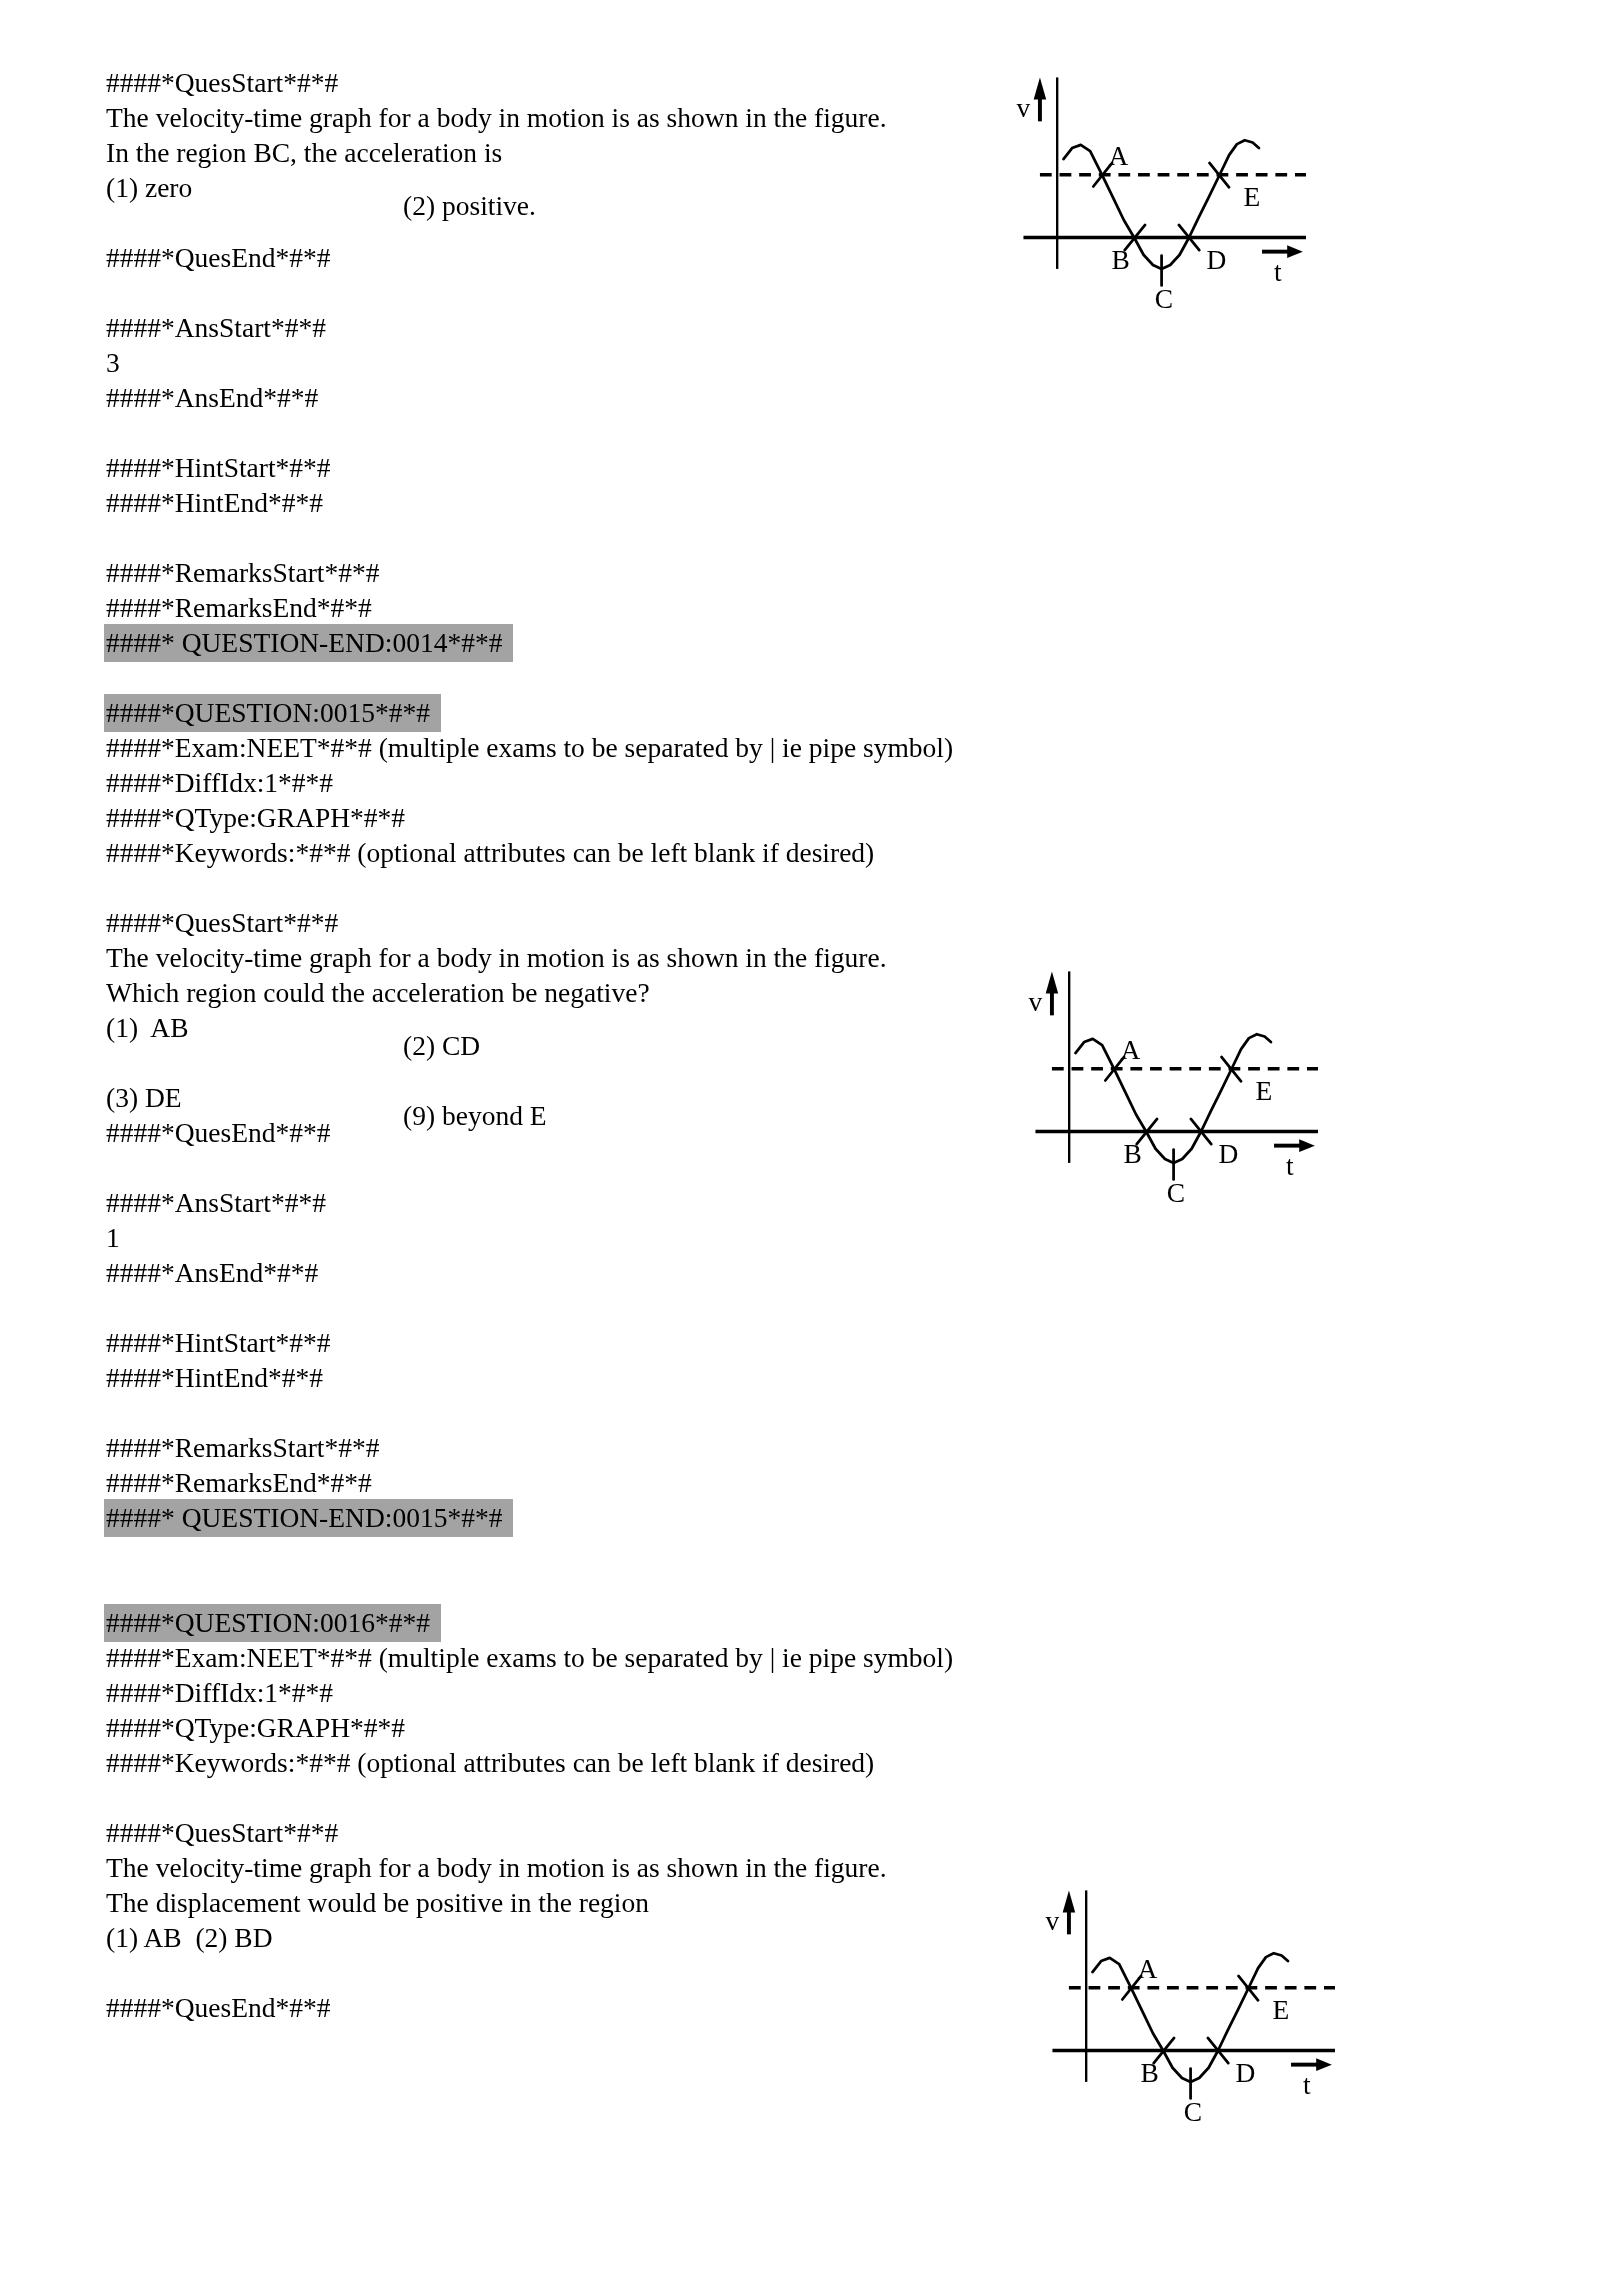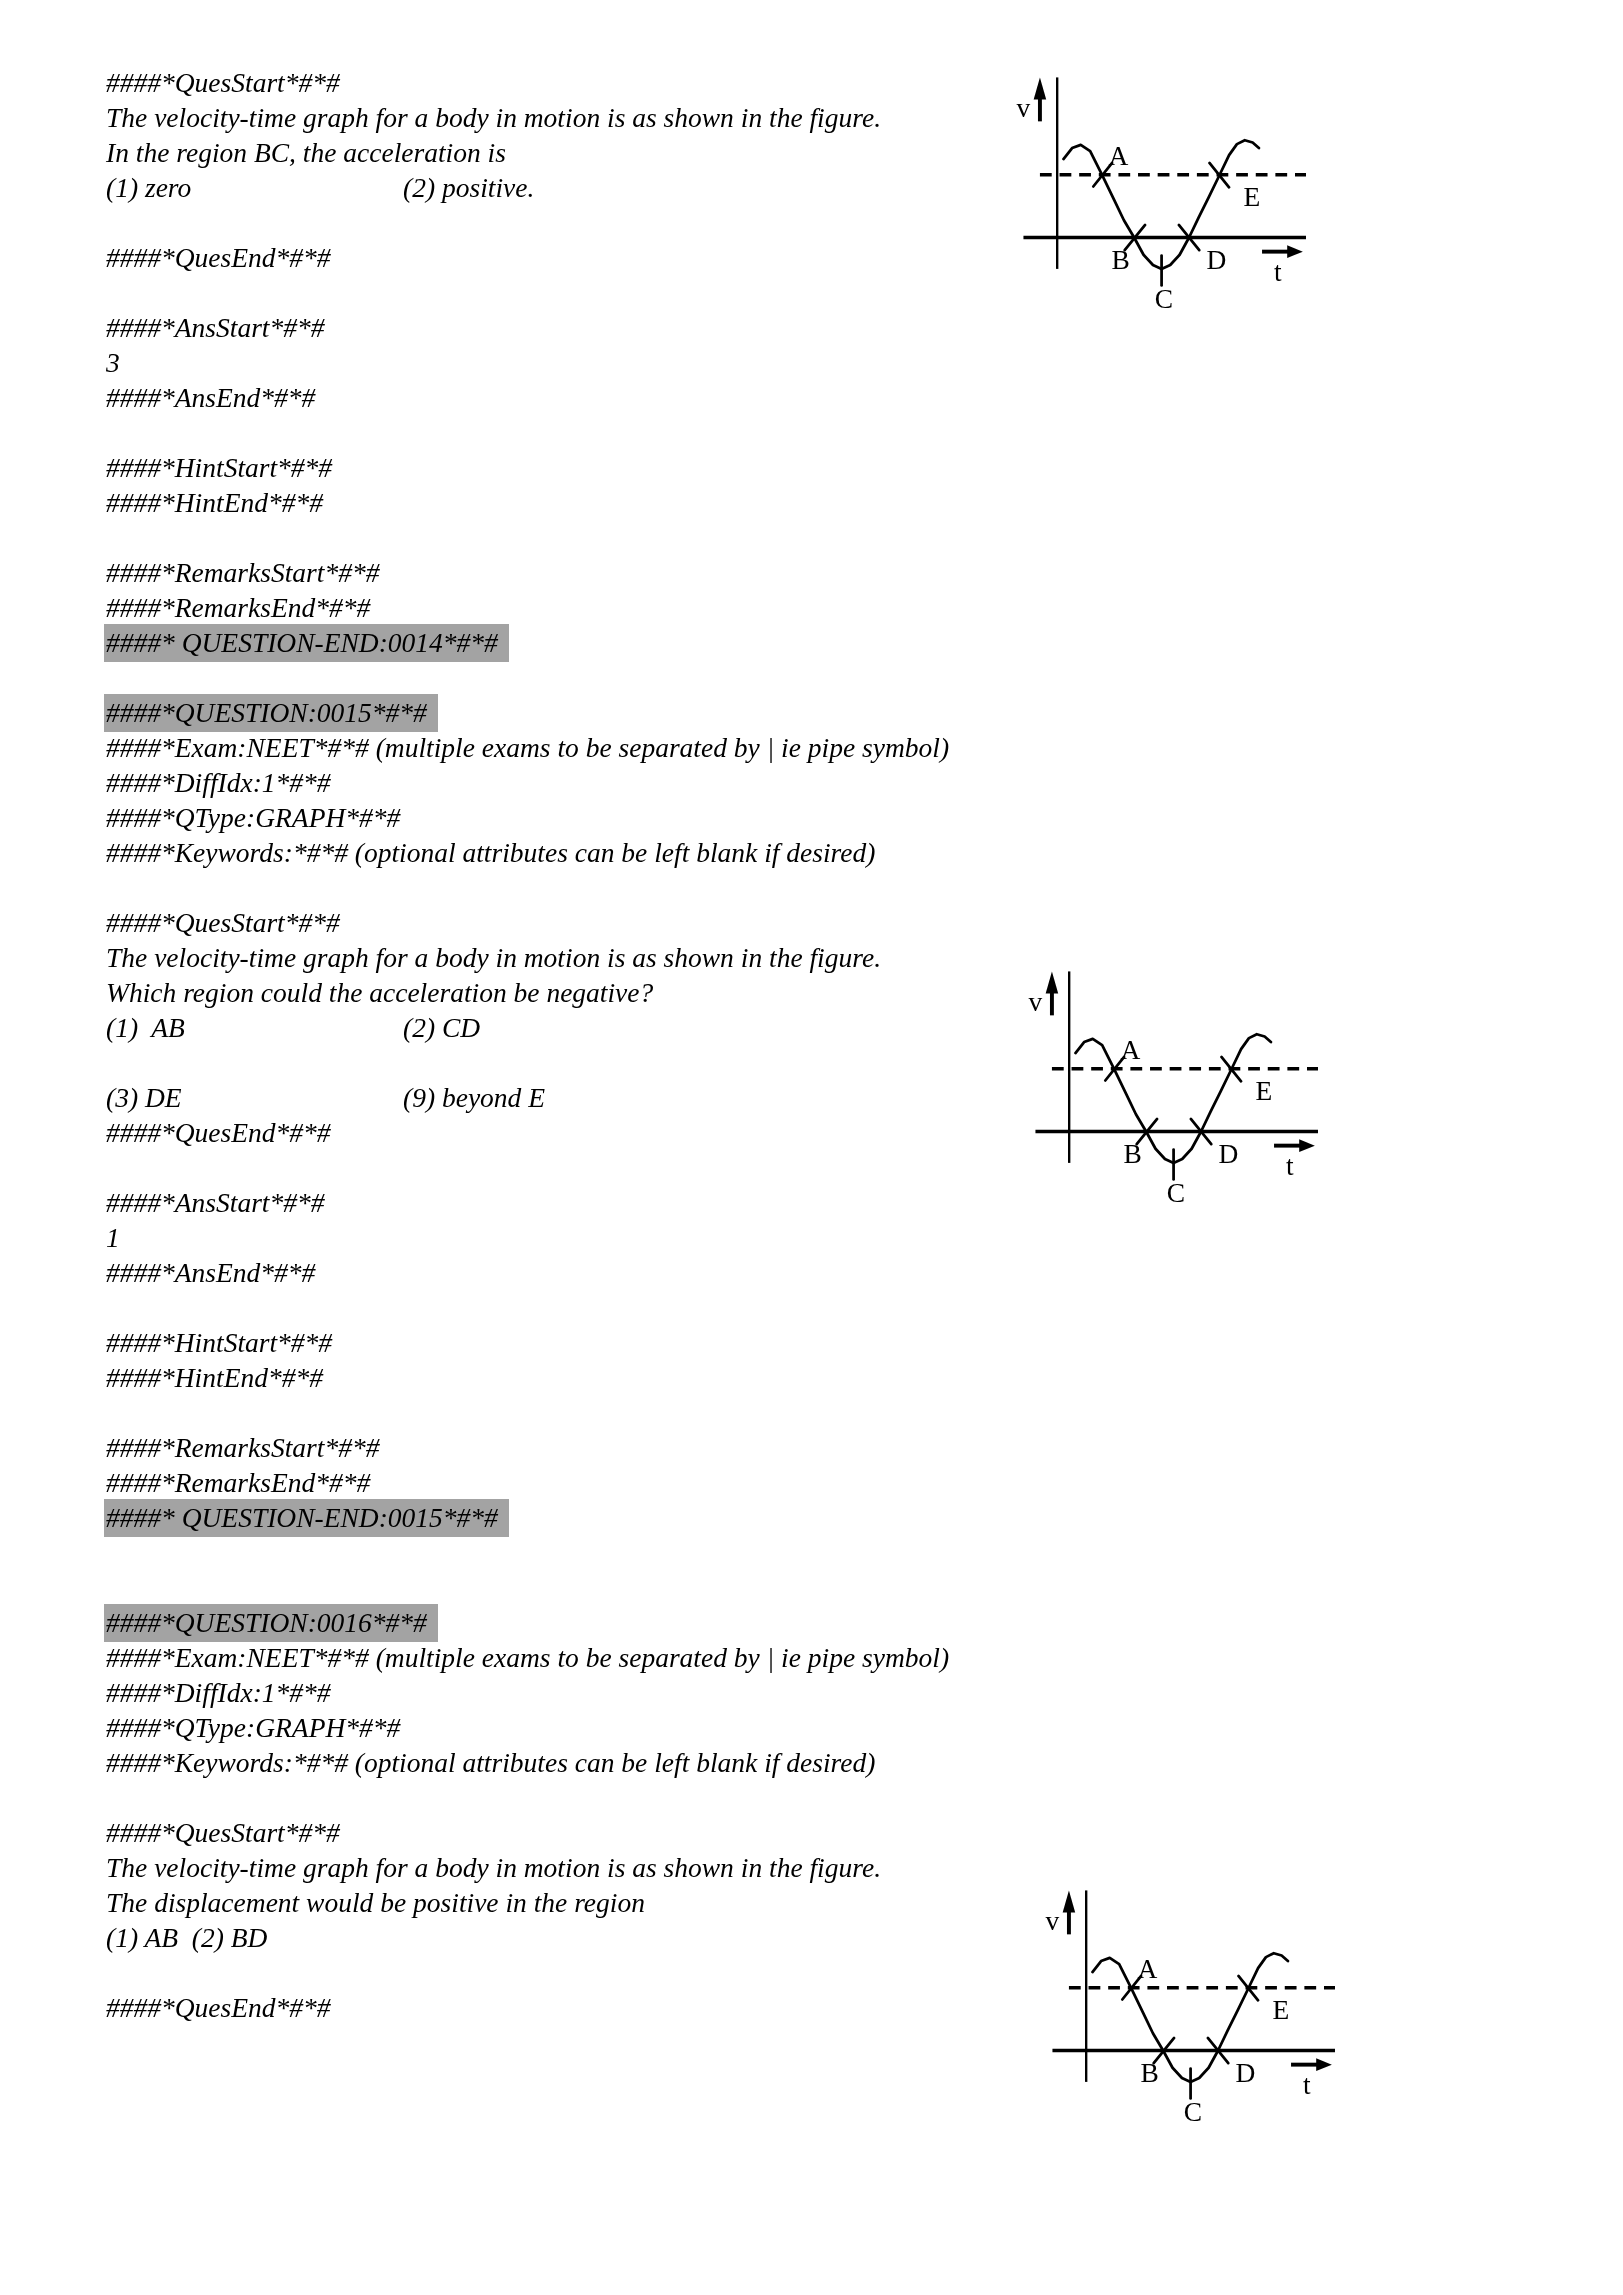--- a/index.html
+++ b/index.html
@@ -1,24 +1,24 @@
 <!DOCTYPE html>
 <html style="font-size:12.6px"><head>
 <meta charset="utf-8">
 <style>
   html,body{margin:0;padding:0;}
   body{
     width:1623px;height:2295px;position:relative;background:#ffffff;
     font-family:"Liberation Serif","DejaVu Serif",serif;color:#000;
     overflow:hidden;
   }
-  .doc{position:absolute;left:106px;top:65px;width:1123px;font-style:italic;}
+  .doc{position:absolute;left:106px;top:65px;width:1123px;}
   .line{position:relative;height:35px;line-height:35px;font-size:27.5px;white-space:pre;}
   .hl{background:#a3a3a3;padding:3.1px 11px 3.9px 1.6px;margin-left:-1.6px;}
-  .col2{position:absolute;left:297px;top:0;white-space:pre;}
+  .col2{position:absolute;left:297px;top:18px;white-space:pre;}
   .graph{position:absolute;width:314px;height:259px;}
   .ax{stroke:#000;stroke-width:3;fill:none;}
   .ax2{stroke:#000;stroke-width:4.5;fill:none;}
   .dash{stroke:#000;stroke-width:4.5;stroke-dasharray:15 10;fill:none;}
   .bold{stroke:#000;stroke-width:5;fill:none;}
   .curve{stroke:#000;stroke-width:3.5;fill:none;stroke-linecap:round;stroke-linejoin:round;}
   .tick{stroke:#000;stroke-width:3.5;stroke-linecap:round;}
   .arrowhead{fill:#000;stroke:none;}
   .glabel{font-family:"Liberation Serif","DejaVu Serif",serif;font-size:35px;fill:#000;text-anchor:middle;}
 </style>

